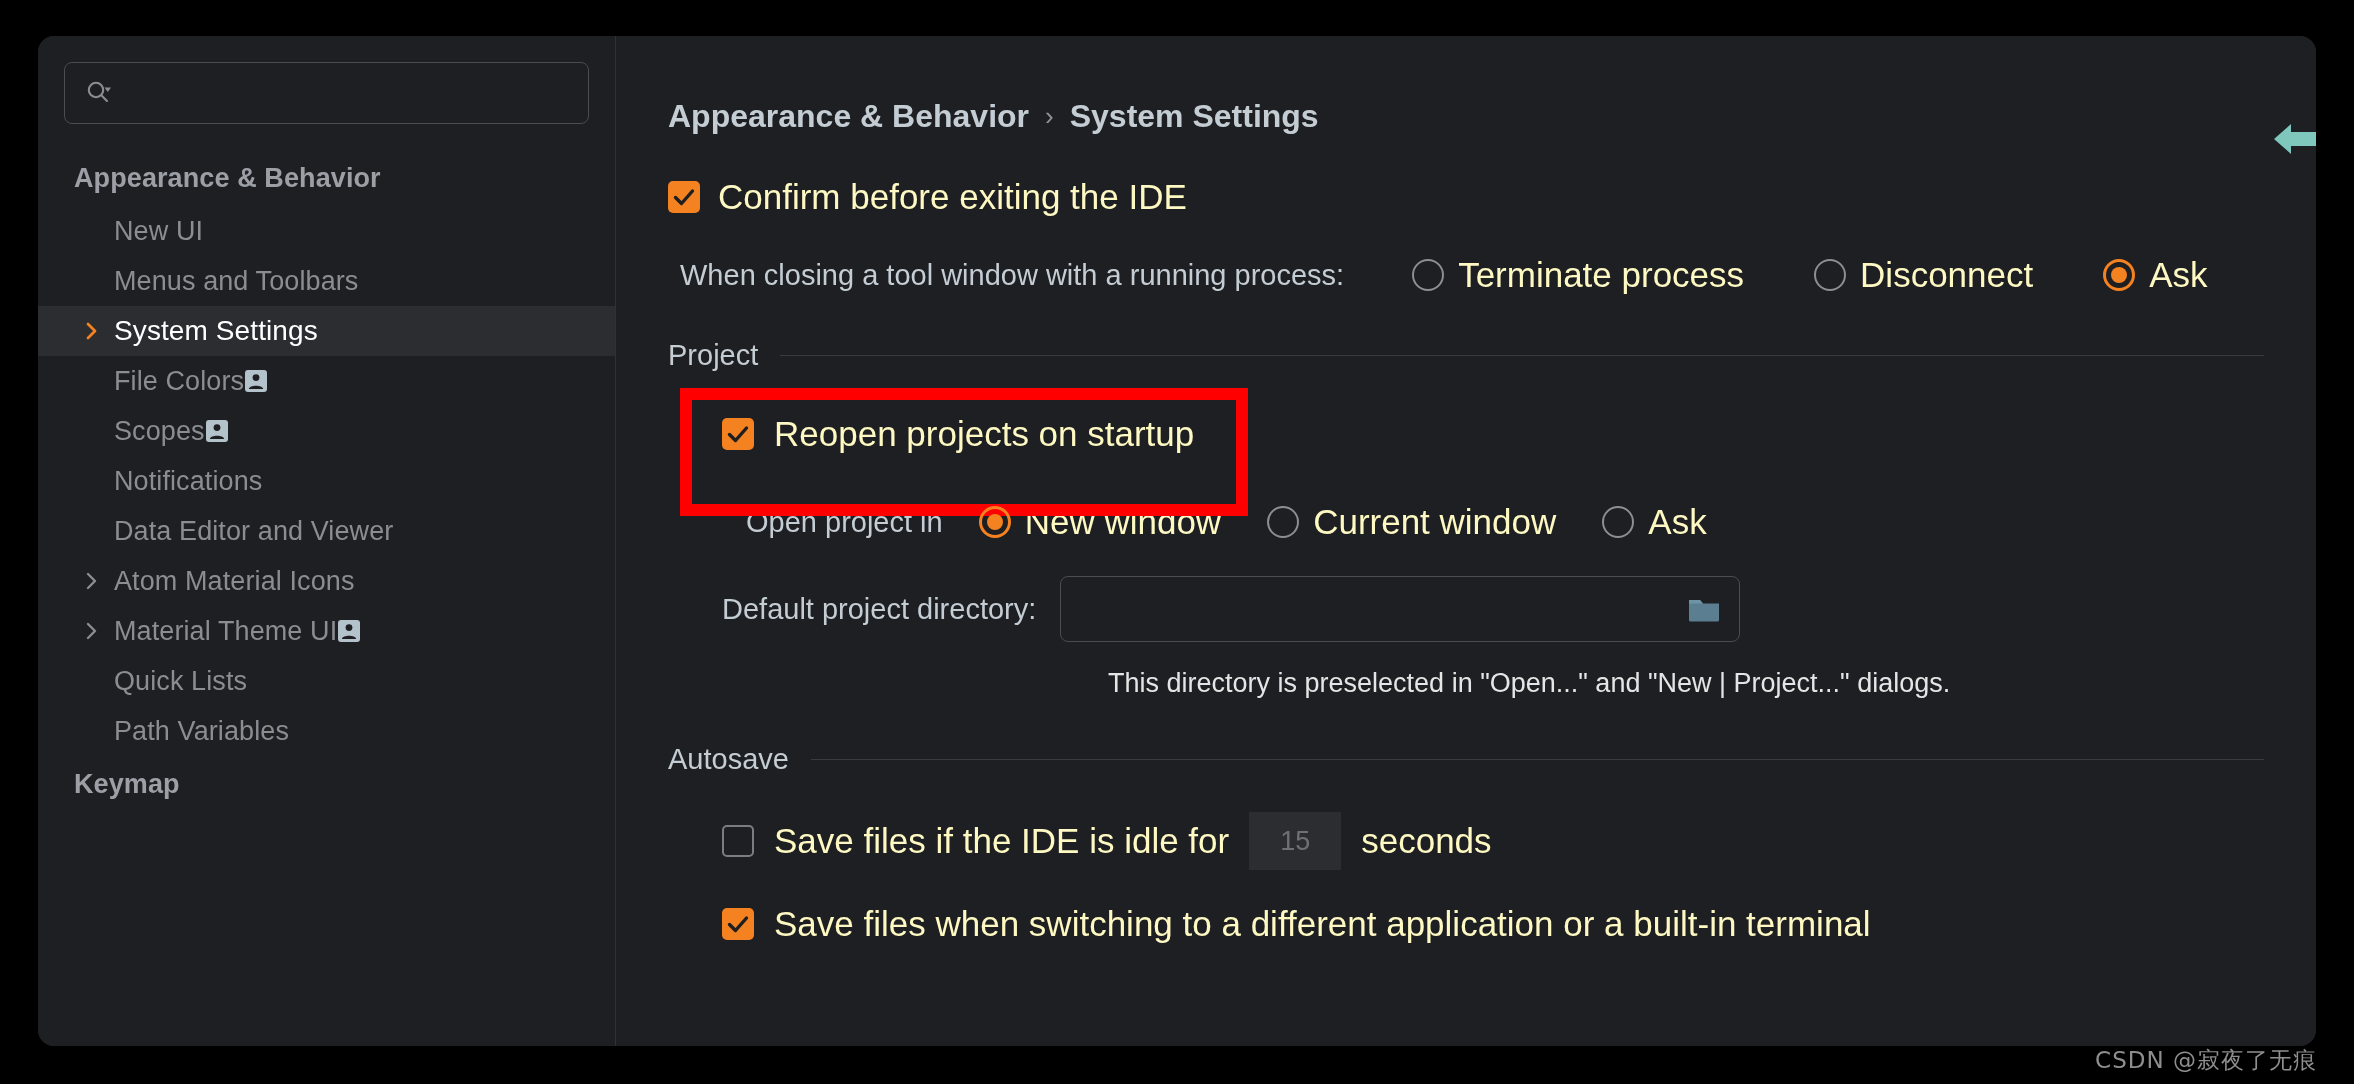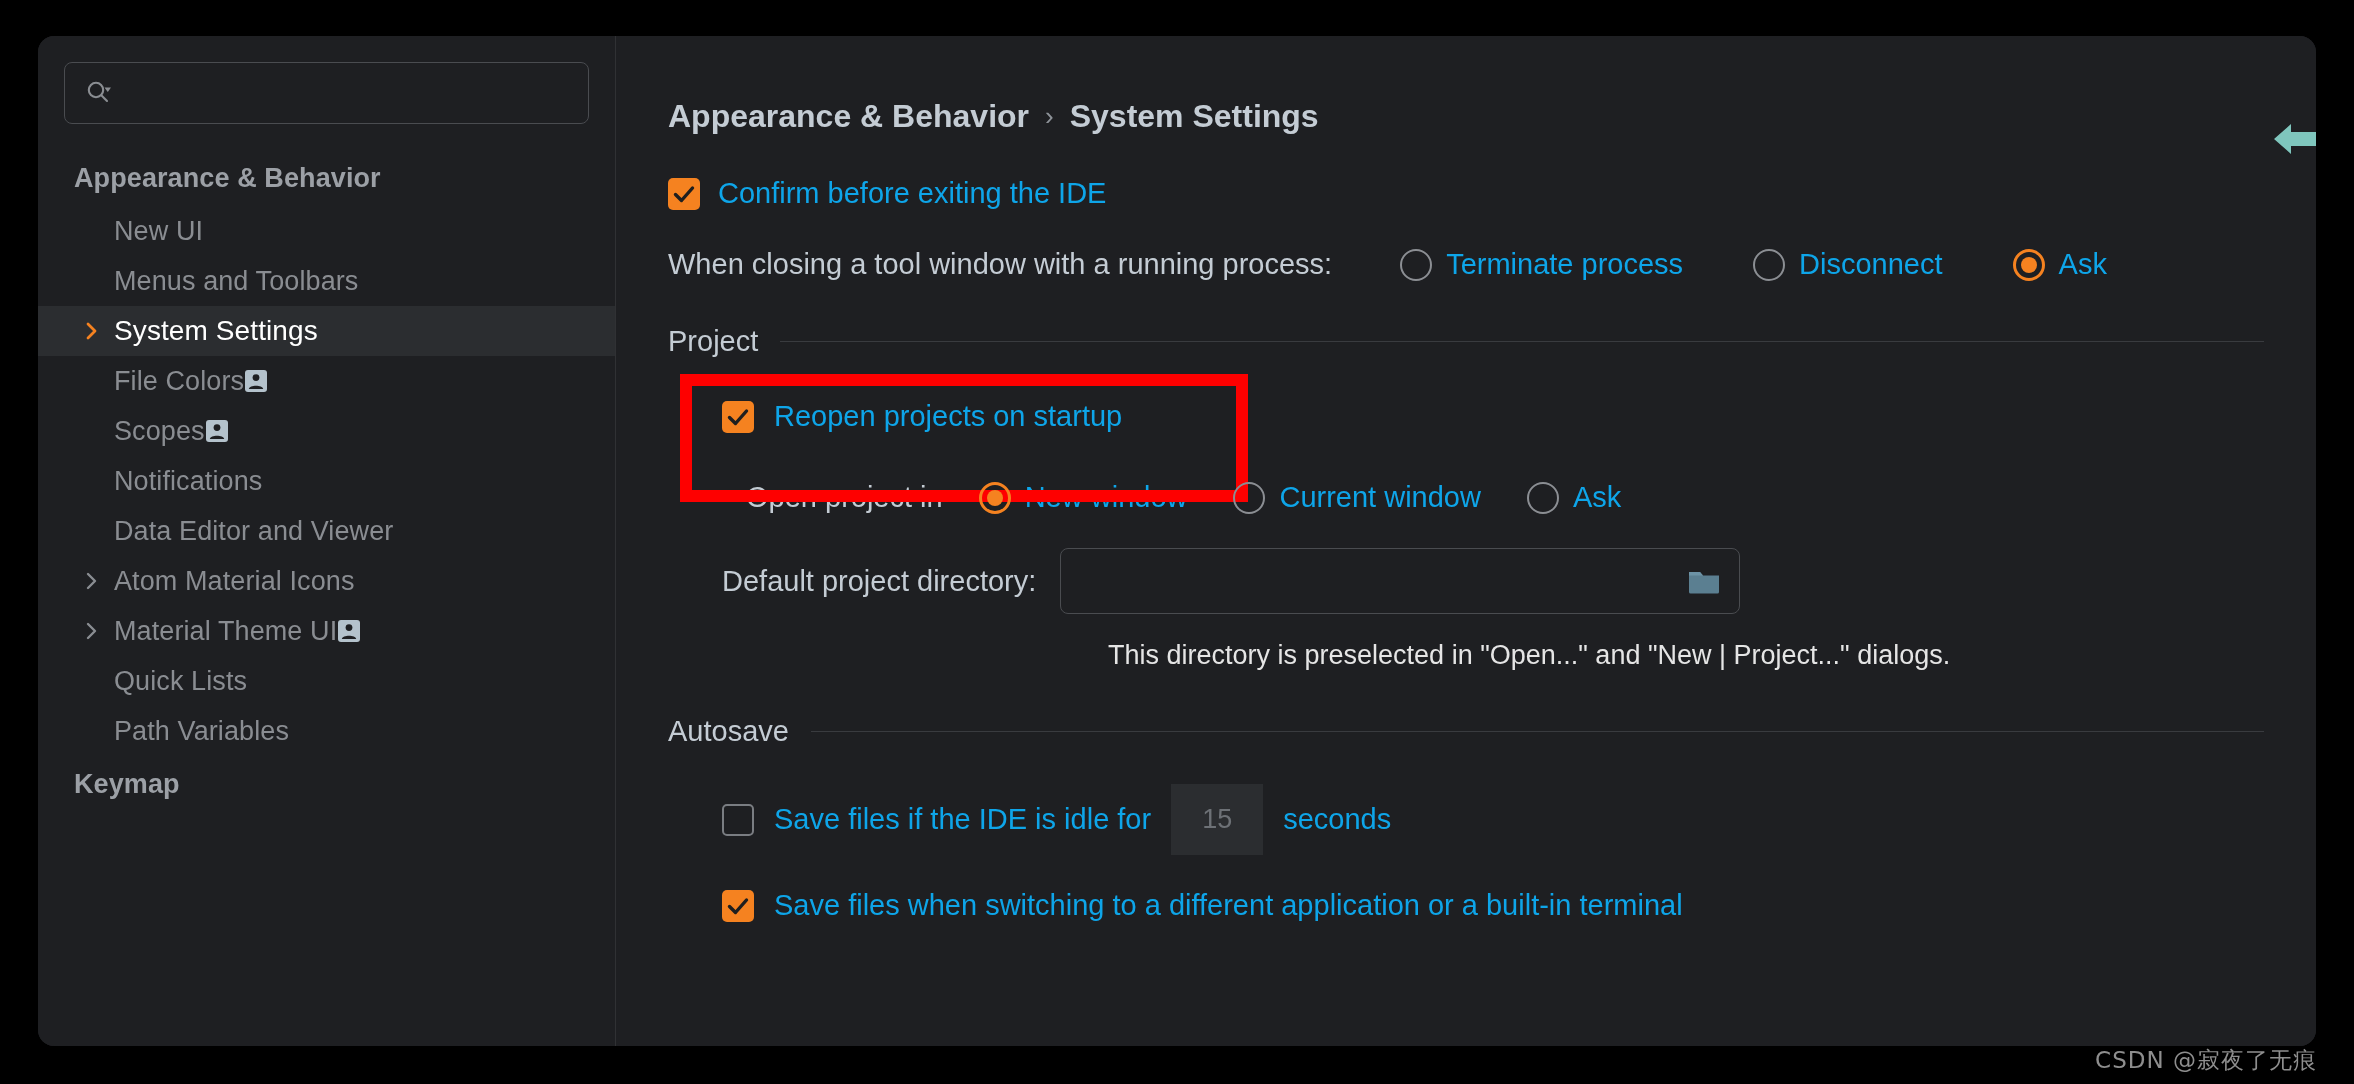--- a/index.html
+++ b/index.html
@@ -170,28 +170,28 @@
     content: "";
     position: absolute;
     left: 50%; top: 50%;
     width: 16px; height: 16px;
     margin: -8px 0 0 -8px;
     border-radius: 50%;
     background: #f58220;
   }
 
   .lbl {
-    font-size: 29px;
-    color: #0ea5e9;
+    font-size: 35px;
+    color: #fef9c3;
     white-space: nowrap;
   }
 
   .r-confirm { margin-top: 6px; gap: 18px; }
 
-  .r-closing { margin-top: 38px; gap: 12px; }
+  .r-closing { margin-top: 38px; gap: 12px; margin-left: 12px; }
   .r-closing .q { font-size: 29px; color: #c4ccd4; }
   .radio-opt { display: flex; align-items: center; gap: 14px; }
 
   
   .section {
     display: flex;
     align-items: center;
     gap: 22px;
     margin-top: 44px;
     text-align: right;
@@ -248,21 +248,21 @@
 
   .hint {
     margin-top: 26px;
     padding-left: 440px;
     font-size: 27px;
     color: #e5e5e5;
   }
 
   .auto-row1 { margin-top: 36px; padding-left: 54px; display: flex; align-items: center; gap: 20px; }
   .num-field {
-    width: 92px; height: 71px;
+    width: 92px; height: 58px;
     background: #2b2d30;
     border-radius: 0;
     display: flex;
     align-items: center;
     justify-content: center;
     font-size: 27px;
     color: #6d7176;
   }
   .auto-row2 { margin-top: 34px; padding-left: 54px; display: flex; align-items: center; gap: 20px; }
 

